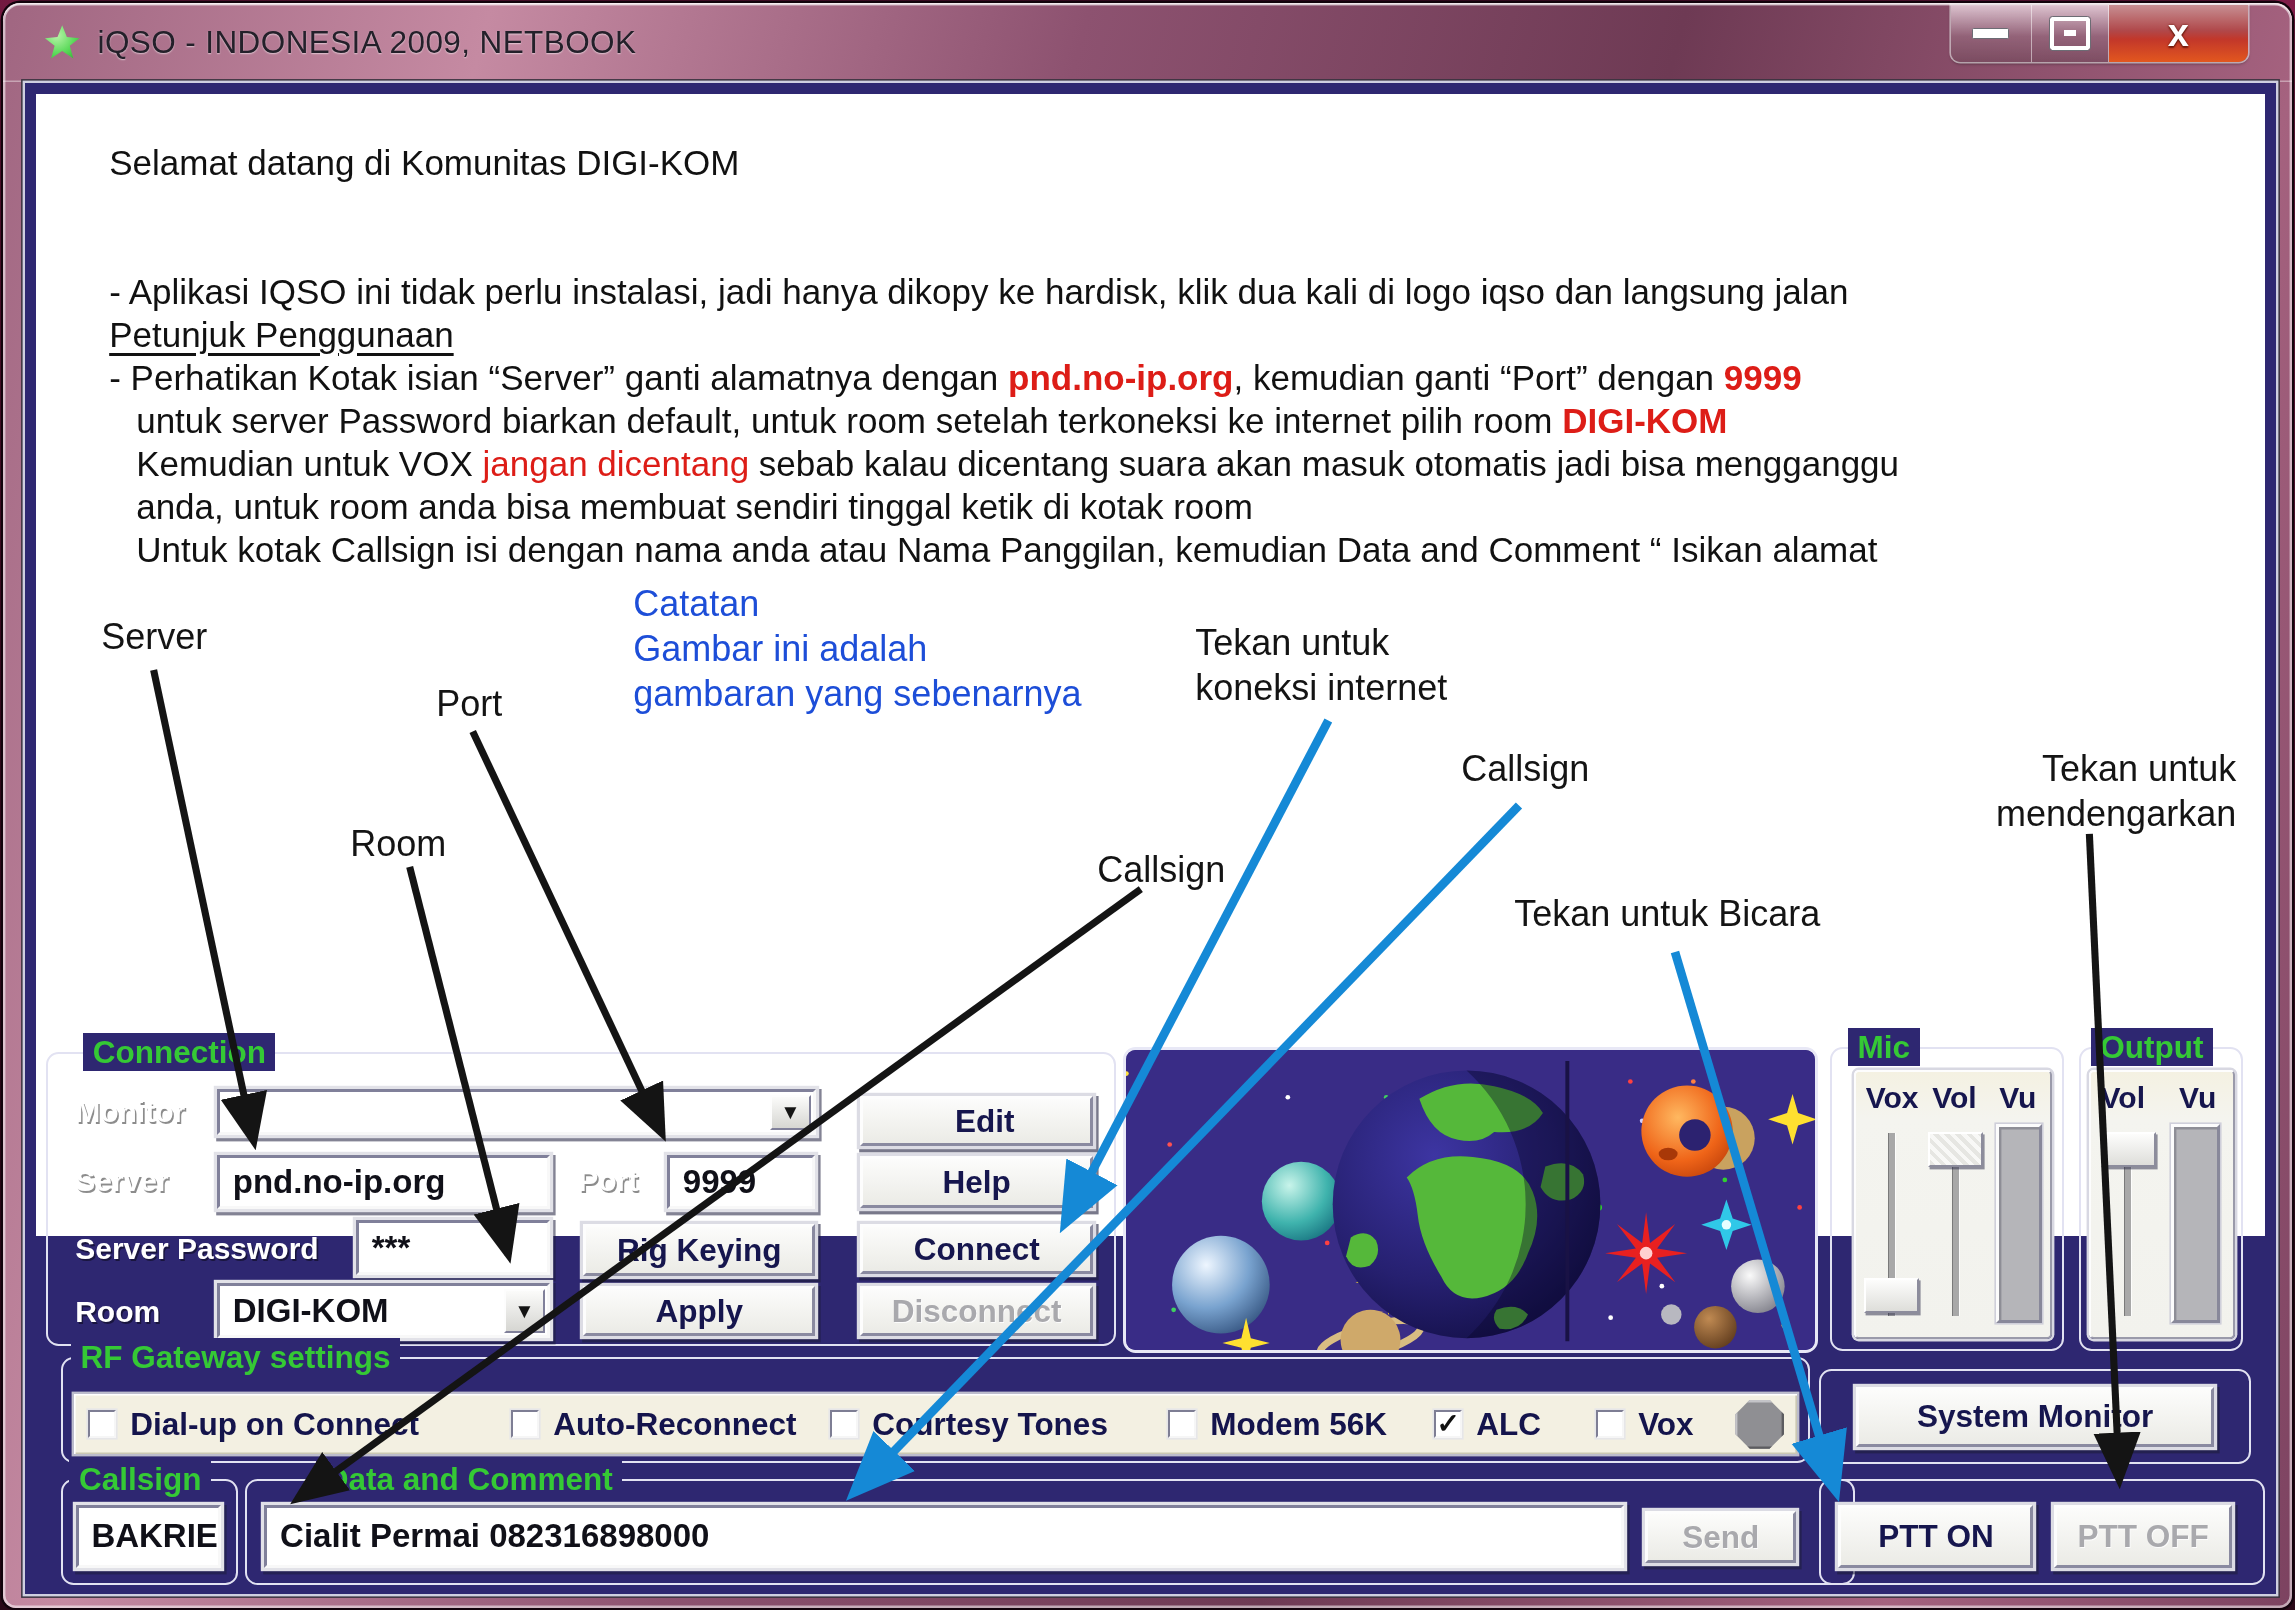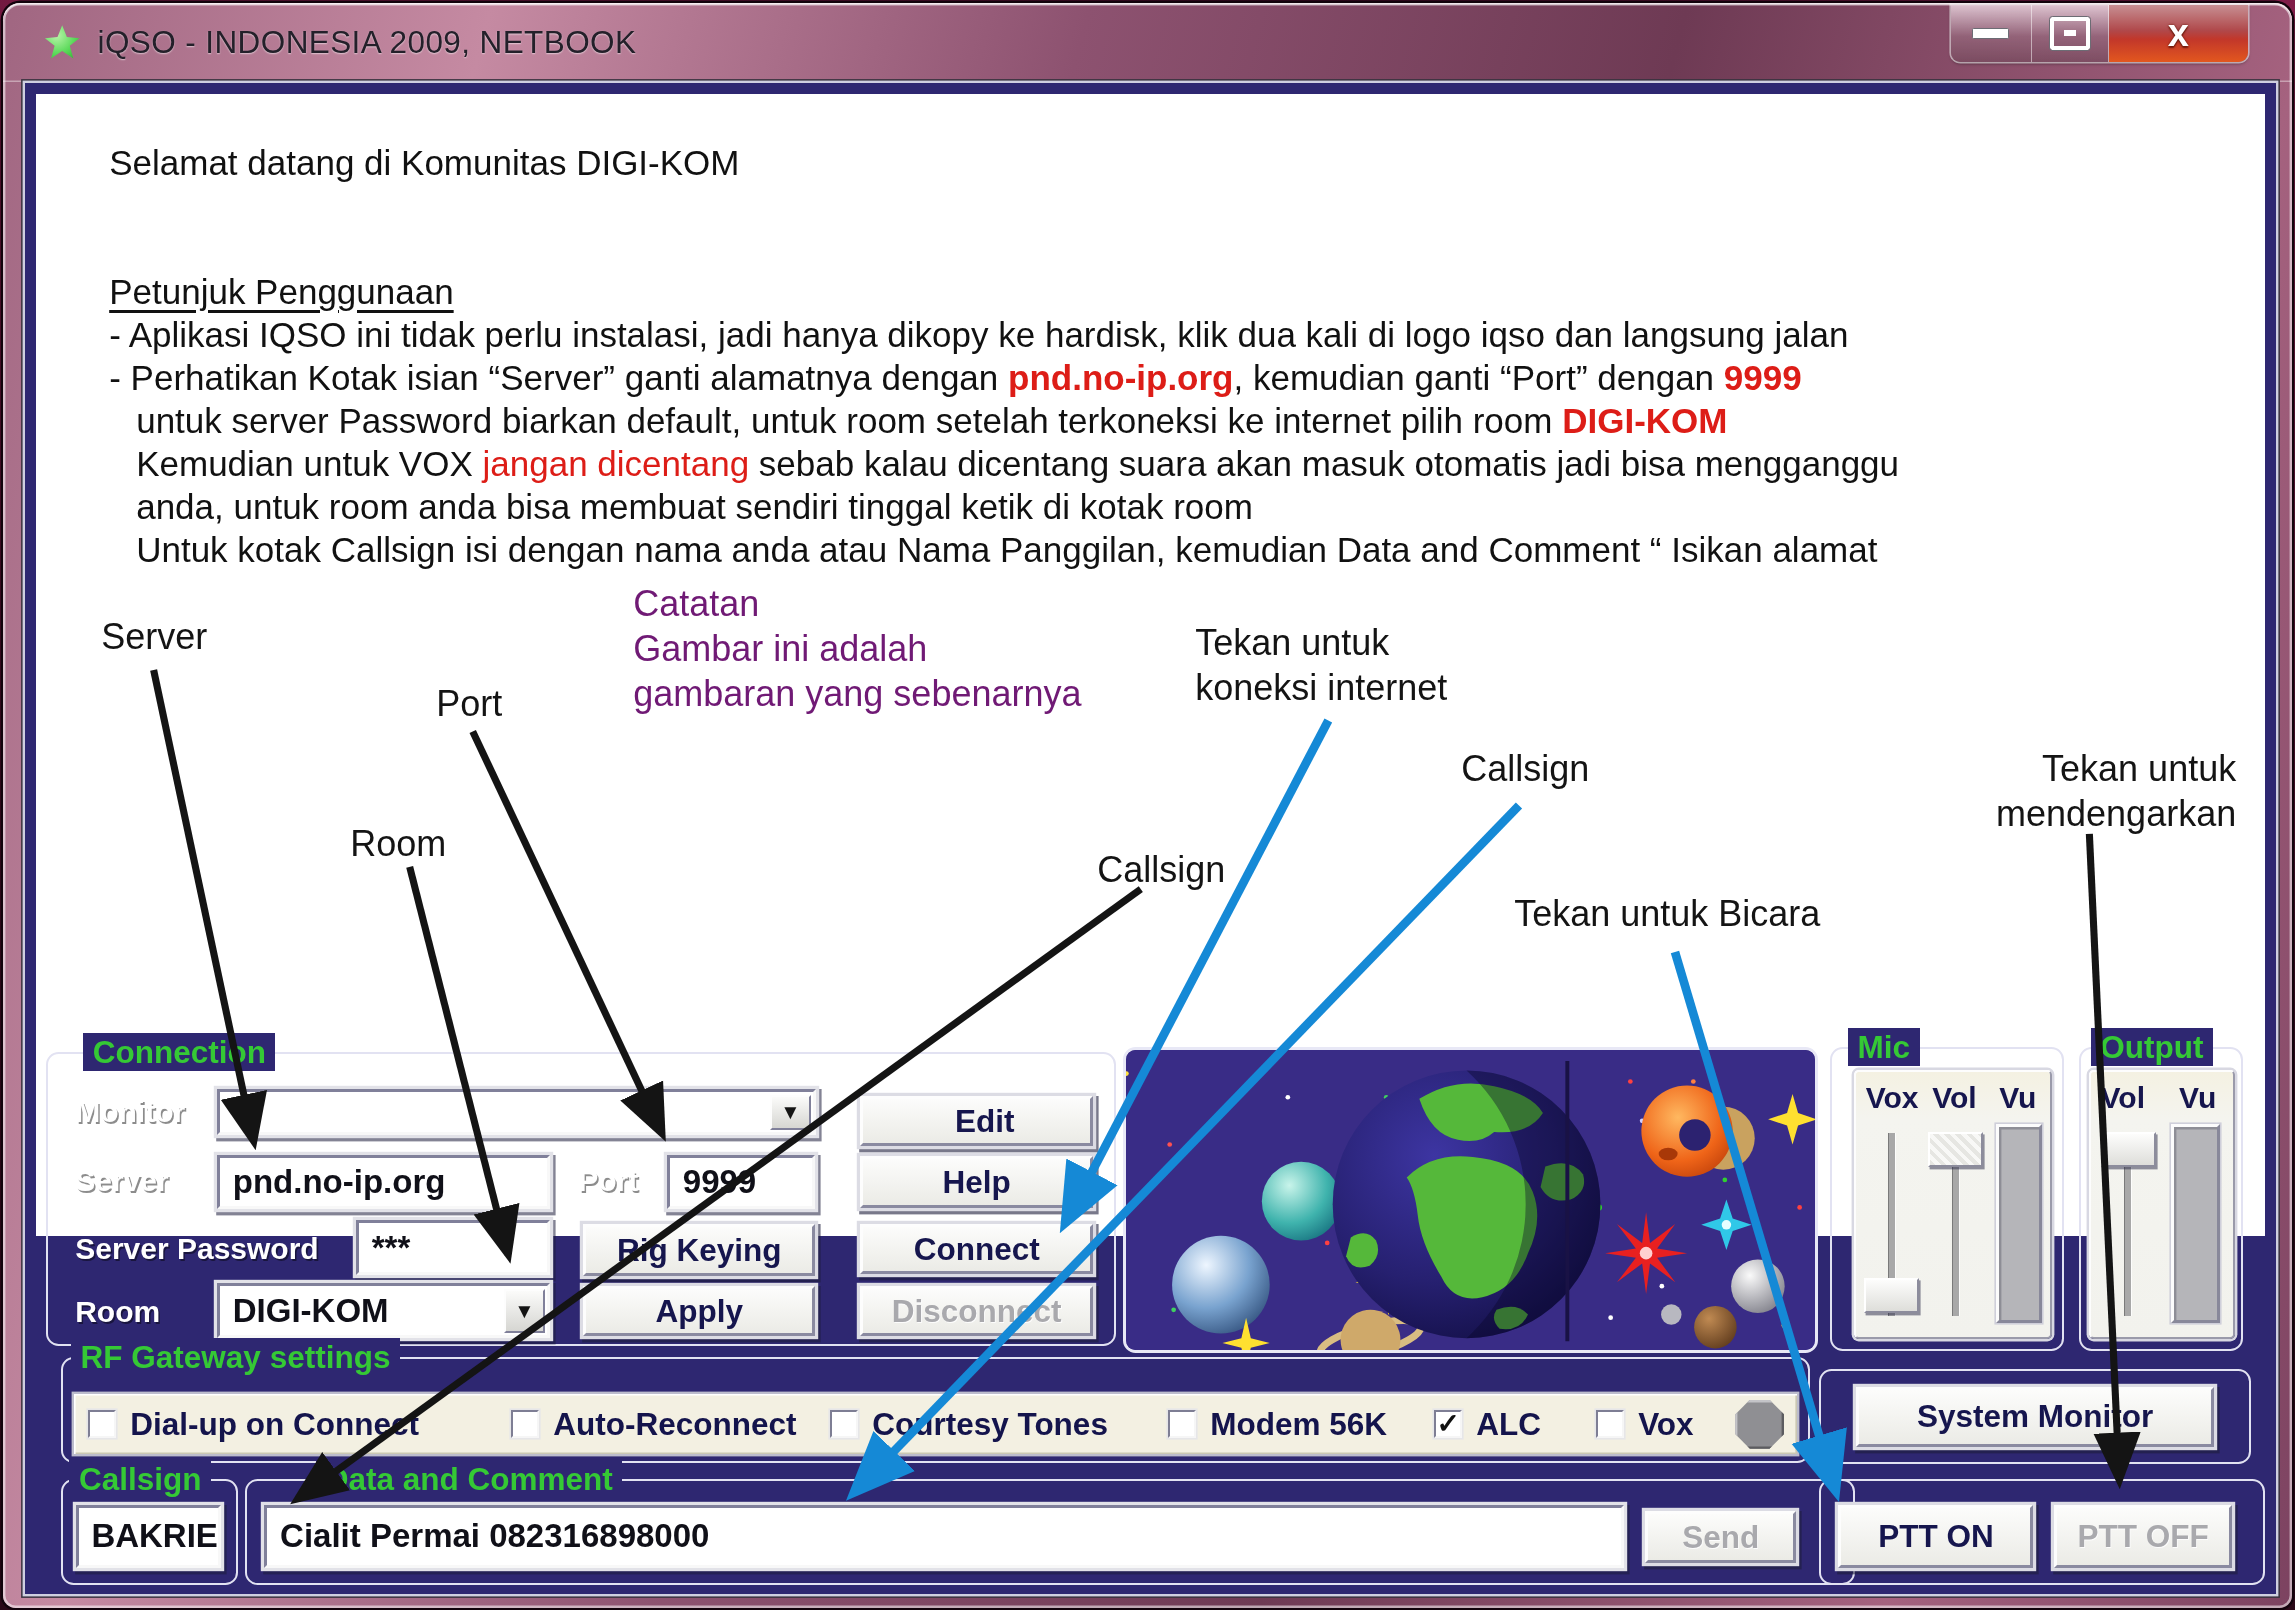--- a/index.html
+++ b/index.html
@@ -45,21 +45,21 @@
   #paper{position:absolute;left:11px;top:11px;width:2229px;height:1142px;background:#ffffff;}
   .doc{position:absolute;left:73px;top:47px;right:47px;font-size:35px;color:#111;line-height:43px;}
   .doc p{margin:0;}
   .sp1{height:43px}.sp2{height:43px}
   .u{text-decoration:underline;text-underline-offset:6.3px;}
   .ind{padding-left:27px;}
   .red{color:#dd1d17;}
   .b{font-weight:bold;}
   
   .ann{position:absolute;font-size:36px;color:#141414;line-height:45px;white-space:nowrap;}
-  .ann.red{color:#701a75;}
+  .ann.red{color:#1d4ed8;}
   
   .group{position:absolute;border:2.4px solid #e2e2f2;border-radius:12.6px;}
   .glabel{position:absolute;top:-21px;left:35px;padding:0 9.5px;background:#2e2771;
     color:#35c935;font-size:31.5px;font-weight:bold;line-height:38px;white-space:nowrap;}
   .wlabel{position:absolute;color:#ffffff;font-size:30px;font-weight:bold;white-space:nowrap;
     text-shadow:1.6px 1.6px 0 rgba(0,0,0,.45);}
   .tbox{position:absolute;background:#ffffff;border:3.2px solid;border-color:#80809a #f8f8f8 #f8f8f8 #80809a;
     box-shadow:0 0 0 3.2px #e2e2e8, 2.4px 3.2px 0 3.2px rgba(30,30,60,.55);
     font-size:33px;font-weight:bold;color:#101018;display:flex;align-items:center;padding:0 12.6px;box-sizing:border-box;}
   .combo-arrow{position:absolute;right:2.4px;top:2.4px;bottom:2.4px;width:41px;
@@ -118,22 +118,22 @@
           </div>
     </div>
   </div>
 
   <div id="client">
     <div id="paper">
       <div class="doc">
         <p class="line">Selamat datang di Komunitas DIGI-KOM</p>
         <div class="sp1"></div>
             <div class="sp2"></div>
+        <p class="line">- Aplikasi IQSO ini tidak perlu instalasi, jadi hanya dikopy ke hardisk, klik dua kali di logo iqso dan langsung jalan</p>
         <p class="line"><span class="u">Petunjuk Penggunaan</span></p>
-        <p class="line">- Aplikasi IQSO ini tidak perlu instalasi, jadi hanya dikopy ke hardisk, klik dua kali di logo iqso dan langsung jalan</p>
         <p class="line"><span>- Perhatikan Kotak isian “Server” ganti alamatnya dengan </span><span class="red b">pnd.no-ip.org</span><span>, kemudian ganti “Port” dengan </span><span class="red b">9999</span></p>
         <p class="line ind"><span>untuk server Password biarkan default, untuk room setelah terkoneksi ke internet pilih room </span><span class="red b">DIGI-KOM</span></p>
         <p class="line ind"><span>Kemudian untuk VOX </span><span class="red">jangan dicentang</span><span> sebab kalau dicentang suara akan masuk otomatis jadi bisa mengganggu</span></p>
         <p class="line ind">anda, untuk room anda bisa membuat sendiri tinggal ketik di kotak room</p>
         <p class="line ind">Untuk kotak Callsign isi dengan nama anda atau Nama Panggilan, kemudian Data and Comment “ Isikan alamat</p>
       </div>
 
       <div class="ann" style="left:65px;top:520px;">Server</div>
       <div class="ann" style="left:400px;top:587px;">Port</div>
       <div class="ann" style="left:314px;top:727px;">Room</div>

